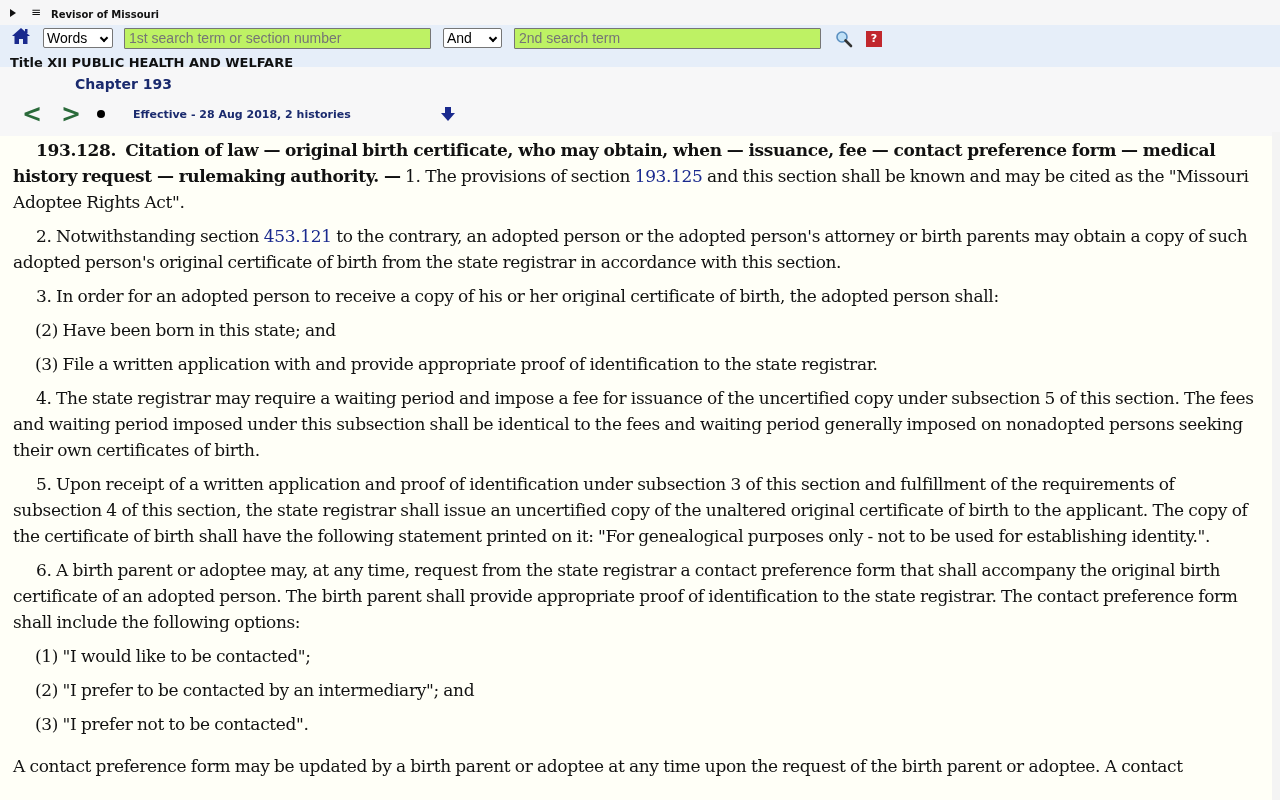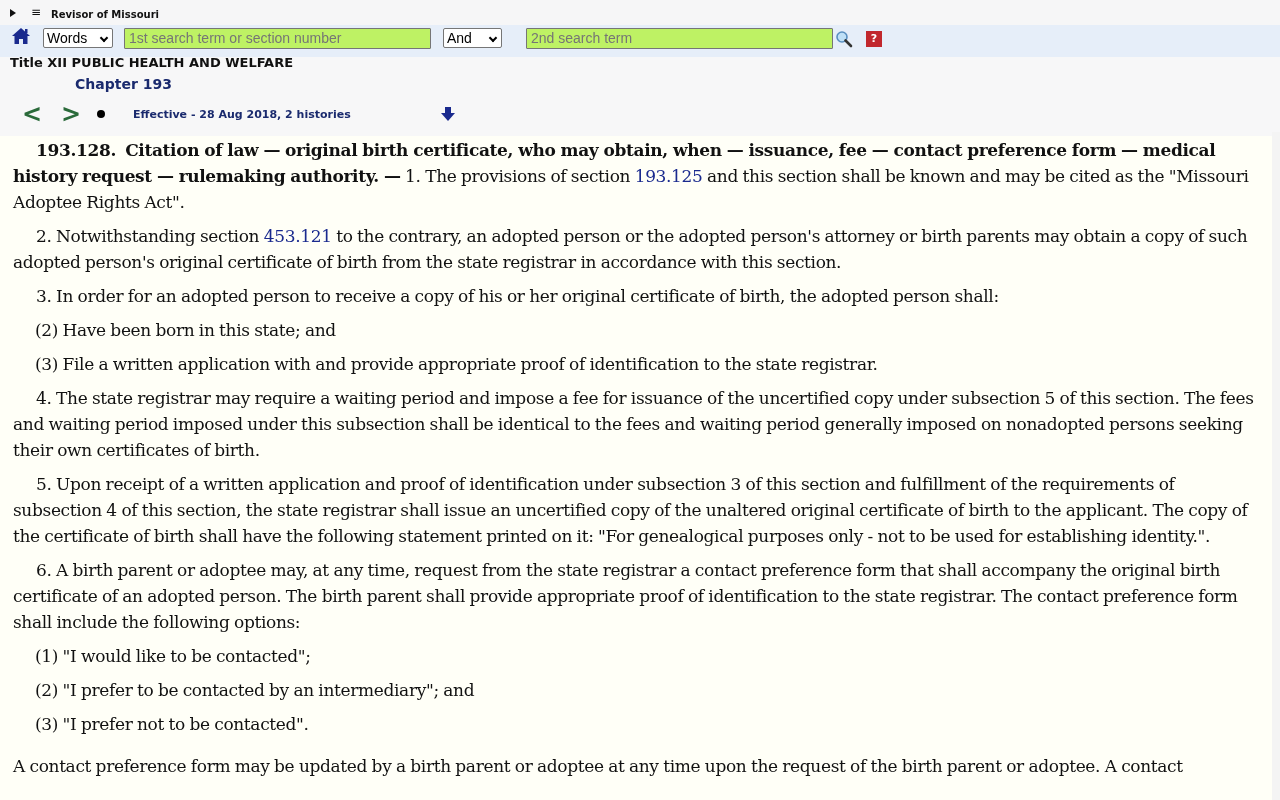--- a/index.html
+++ b/index.html
@@ -4,21 +4,21 @@
   <style>
     * { box-sizing: border-box; margin: 0; padding: 0; }
     html, body { width: 1280px; height: 800px; overflow: hidden; }
     body { background: #f7f7f8; font-family: "DejaVu Sans", sans-serif; position: relative; }
 
     .topbar { position: absolute; left: 0; top: 0; width: 1280px; height: 25px; background: #f6f6f7; }
     .topbar .tri { position: absolute; left: 10px; top: 9px; width: 0; height: 0; border-left: 6px solid #111; border-top: 4px solid transparent; border-bottom: 4px solid transparent; }
     .topbar .menu { position: absolute; left: 31px; top: 5px; font-size: 12px; color: #111; line-height: 14px; }
     .topbar .site { position: absolute; left: 51px; top: 9px; font-size: 10px; font-weight: bold; color: #111; font-family: "DejaVu Sans", sans-serif; }
 
-    .searchbar { position: absolute; left: 0; top: 25px; width: 1280px; height: 32px; background: #e6eef9; }
+    .searchbar { position: absolute; left: 0; top: 25px; width: 1280px; height: 42px; background: #e6eef9; }
     .home { position: absolute; left: 11px; top: 2px; width: 20px; height: 18px; }
     .sel { position: absolute; top: 3px; height: 20px; border: 1px solid #767676; border-radius: 2px; background: #fff; font-family: "Liberation Sans", sans-serif; font-size: 14px; color: #000; padding-left: 3px; line-height: 18px; }
     .sel .chev { position: absolute; right: 5px; top: 6px; width: 6px; height: 6px; border-right: 2px solid #000; border-bottom: 2px solid #000; transform: rotate(45deg); }
     .inp { position: absolute; top: 3px; height: 21px; border: 1px solid #767676; border-radius: 1px; background: #bef264; font-family: "Liberation Sans", sans-serif; font-size: 14px; padding-left: 4px; line-height: 19px; color: #757575; }
     .search-btn { position: absolute; left: 835px; top: 5px; width: 18px; height: 18px; }
     .help-btn { position: absolute; left: 866px; top: 6px; width: 16px; height: 16px; background: #c1272d; color: #fff; font-size: 11px; font-weight: bold; text-align: center; line-height: 16px; font-family: "DejaVu Sans", sans-serif; }
 
     .crumb-title { position: absolute; left: 10px; top: 55px; font-size: 13px; font-weight: bold; color: #111; }
     .crumb-chapter { position: absolute; left: 75px; top: 76px; font-size: 14px; font-weight: bold; color: #1a2a6e; }
     .navrow { position: absolute; left: 0; top: 100px; width: 1280px; height: 30px; }
@@ -56,21 +56,21 @@
     <span>Words</span>
     <span class="chev"></span>
   </div>
   <div class="inp" style="left:124px; width:307px;">
     <span>1st search term or section number</span>
   </div>
   <div class="sel" style="left:443px; width:59px;">
     <span>And</span>
     <span class="chev"></span>
   </div>
-  <div class="inp" style="left:514px; width:307px;margin-left:12px;">
+  <div class="inp" style="left:514px; width:307px;">
     <span>2nd search term</span>
   </div>
   <svg class="search-btn" viewBox="0 0 18 18">
     <circle cx="7" cy="7" r="5" fill="#bfe0f7" stroke="#5a8fc0" stroke-width="1.6"></circle>
     <line x1="10.5" y1="10.5" x2="16" y2="16" stroke="#333" stroke-width="2.6" stroke-linecap="round"></line>
   </svg>
   <div class="help-btn">?</div>
 </div>
 
 <div class="crumb-title">Title XII PUBLIC HEALTH AND WELFARE</div>

